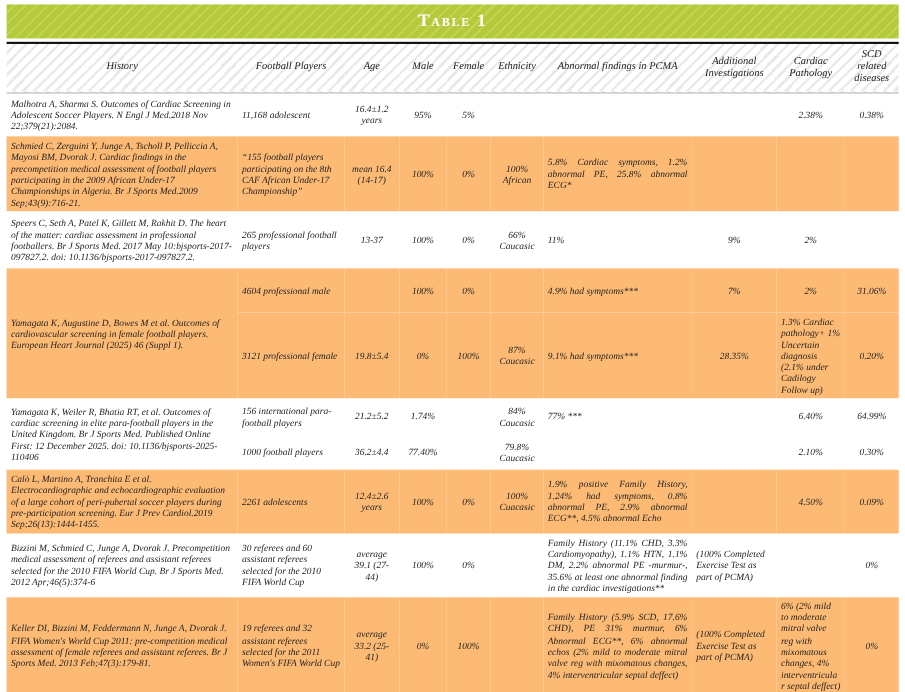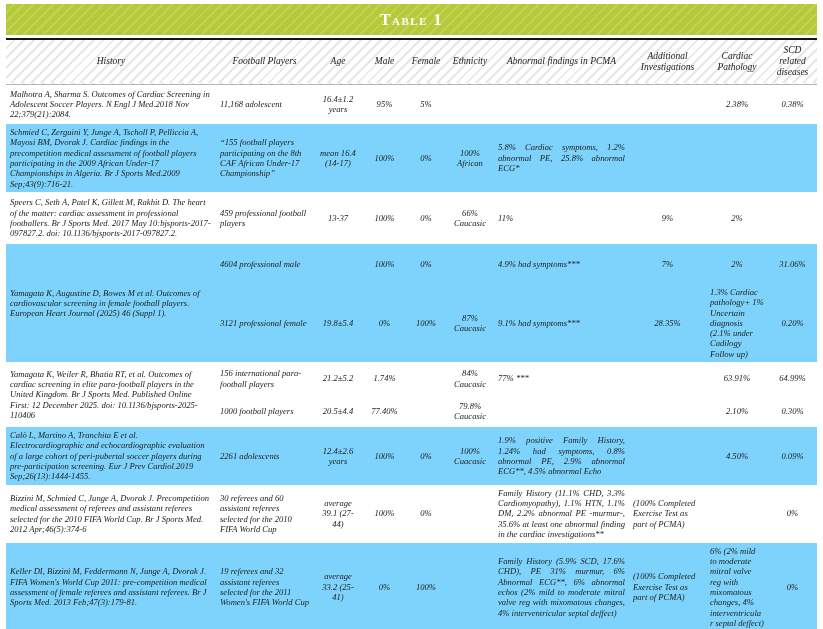--- a/index.html
+++ b/index.html
@@ -24,21 +24,21 @@
     border-bottom:1px solid #b5b5b5;
   }
   th{
     font-style:italic;font-weight:normal;font-size:9.5px;color:#222;
     text-align:center;vertical-align:middle;padding:2px 3px;line-height:1.15;
   }
   td{
     font-style:italic;font-size:8.6px;line-height:1.2;color:#222;
     vertical-align:middle;padding:3px 4px;word-wrap:break-word;
   }
-  tr.alt td{background:#7dd3fc;}
+  tr.alt td{background:#fdba74;}
   td.c{text-align:center;}
   td.l{text-align:left;}
   td.j{text-align:justify;}
 </style>
 </head>
 <body>
 
 <div class="page">
 
   <div class="banner">
@@ -96,21 +96,21 @@
         <td class="c">0%</td>
         <td class="c">100% African</td>
         <td class="j">5.8% Cardiac symptoms, 1.2% abnormal PE, 25.8% abnormal ECG*</td>
         <td class="c"></td>
         <td class="c"></td>
         <td class="c"></td>
       </tr>
 
       <tr style="height:52px">
         <td class="l">Speers C, Seth A, Patel K, Gillett M, Rakhit D. The heart of the matter: cardiac assessment in professional footballers. Br J Sports Med. 2017 May 10:bjsports-2017-097827.2. doi: 10.1136/bjsports-2017-097827.2.</td>
-        <td class="l">459 professional football players</td>
+        <td class="l">265 professional football players</td>
         <td class="c">13-37</td>
         <td class="c">100%</td>
         <td class="c">0%</td>
         <td class="c">66% Caucasic</td>
         <td class="l">11%</td>
         <td class="c">9%</td>
         <td class="c">2%</td>
         <td class="c"></td>
       </tr>
 
@@ -140,26 +140,26 @@
 
       <tr style="height:33px">
         <td class="l" rowspan="2">Yamagata K, Weiler R, Bhatia RT, et al. Outcomes of cardiac screening in elite para-football players in the United Kingdom. Br J Sports Med. Published Online First: 12 December 2025. doi: 10.1136/bjsports-2025-110406</td>
         <td class="l">156 international para-football players</td>
         <td class="c">21.2±5.2</td>
         <td class="c">1.74%</td>
         <td class="c"></td>
         <td class="c">84% Caucasic</td>
         <td class="l">77% ***</td>
         <td class="c"></td>
-        <td class="c">63.91%</td>
+        <td class="c">6.40%</td>
         <td class="c">64.99%</td>
       </tr>
       <tr style="height:32px">
         <td class="l">1000 football players</td>
-        <td class="c">20.5±4.4</td>
+        <td class="c">36.2±4.4</td>
         <td class="c">77.40%</td>
         <td class="c"></td>
         <td class="c">79.8% Caucasic</td>
         <td class="l"></td>
         <td class="c"></td>
         <td class="c">2.10%</td>
         <td class="c">0.30%</td>
       </tr>
 
       <tr class="alt" style="height:57px">

